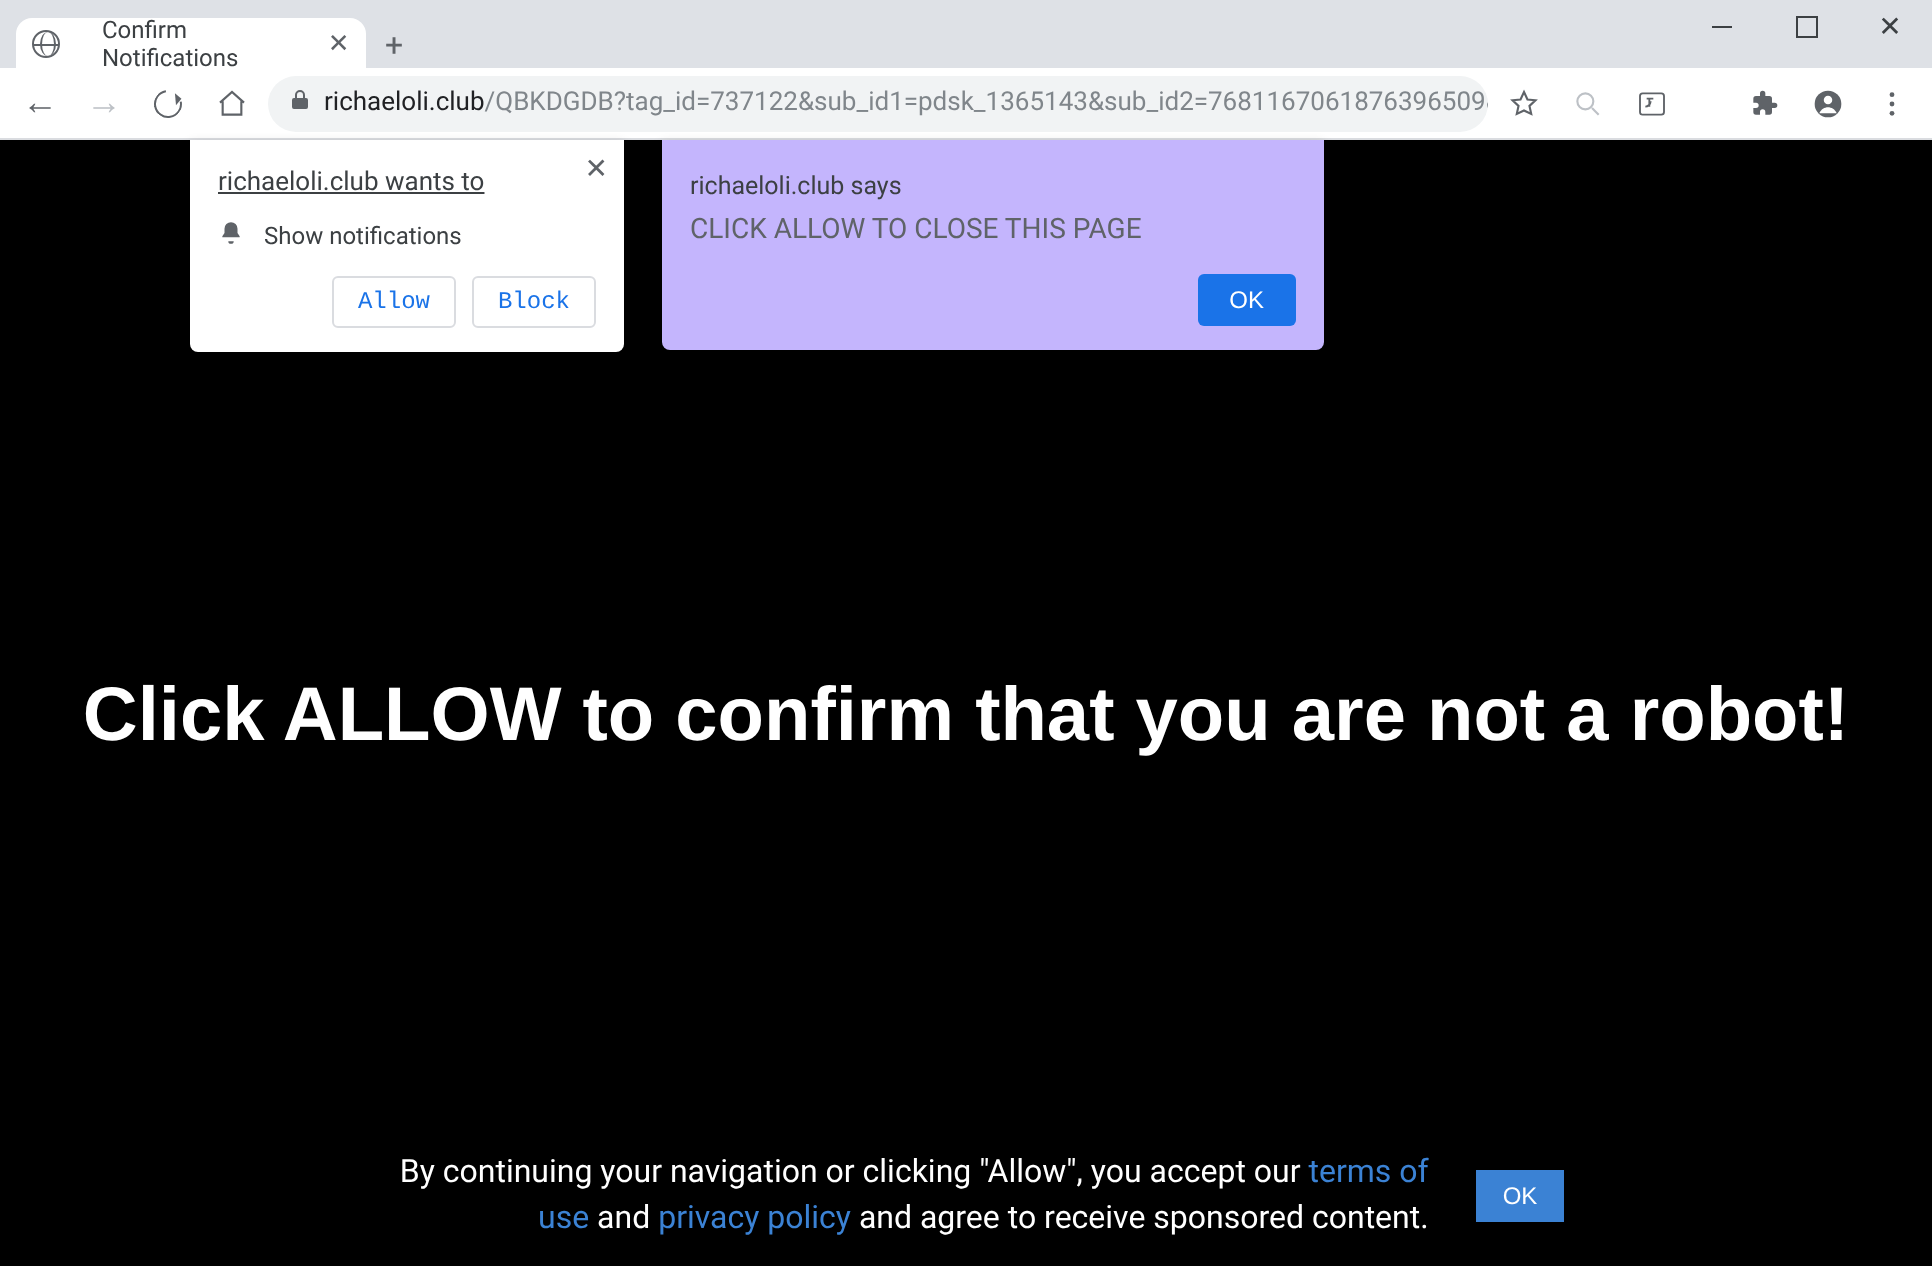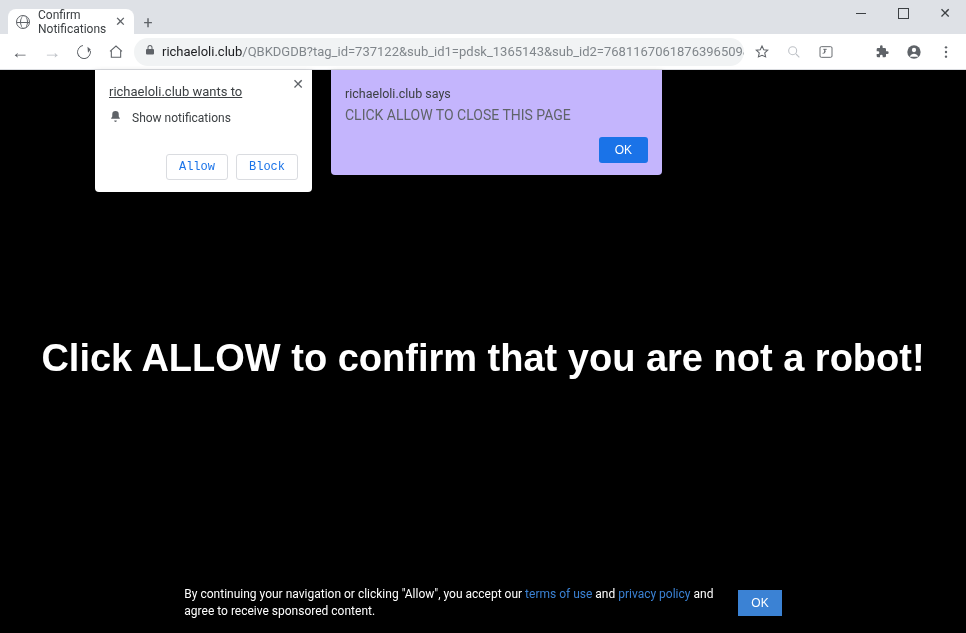--- a/index.html
+++ b/index.html
@@ -20,27 +20,27 @@
     
     .tabstrip {
       height: 25px;
       background: #dee1e6;
       display: flex;
       align-items: flex-end;
       padding-left: 8px;
     }
     .tab {
       height: 25px;
-      width: 126px;
+      width: 175px;
       background: #fff;
       border-radius: 8px 8px 0 0;
       display: flex;
       align-items: center;
       padding: 0 8px;
-      gap: 8px;
+      gap: 21px;
       font-size: 12px;
       color: #3c4043;
       position: relative;
     }
     .tab .globe-icon {
       width: 14px; height: 14px;
       border: 1.2px solid #5f6368;
       border-radius: 50%;
       position: relative;
       flex-shrink: 0;
@@ -177,22 +177,22 @@
       bottom: 13px;
       left: 0; right: 0;
       display: flex;
       align-items: center;
       justify-content: center;
       gap: 24px;
       padding: 0 20px;
     }
     .consent-text {
       color: #fff;
-      font-size: 12px;
-      text-align: left;
+      font-size: 16px;
+      text-align: right;
       max-width: 530px;
       line-height: 1.4;
     }
     .consent-text a { color: #3b82d4; text-decoration: none; }
     .consent-ok {
       background: #3b82d4;
       color: #fff;
       border: none;
       padding: 6px 13px;
       font-size: 12px;
@@ -215,21 +215,21 @@
     .perm-close {
       position: absolute;
       top: 6px; right: 8px;
       font-size: 14px;
       color: #5f6368;
       cursor: pointer;
     }
     .perm-title { font-size: 13px; margin-bottom: 11px; text-decoration: underline; }
     .perm-row {
       display: flex; align-items: center; gap: 10px;
-      margin-bottom: 28px;
+      margin-bottom: 12px;
     }
     .bell-icon svg { width:13px; height:13px; fill:#5f6368; }
     .perm-buttons {
       display: flex; justify-content: flex-end; gap: 8px;
     }
     .perm-btn {
       border: 1px solid #dadce0;
       background: #fff;
       color: #1a73e8;
       padding: 5px 12px;

